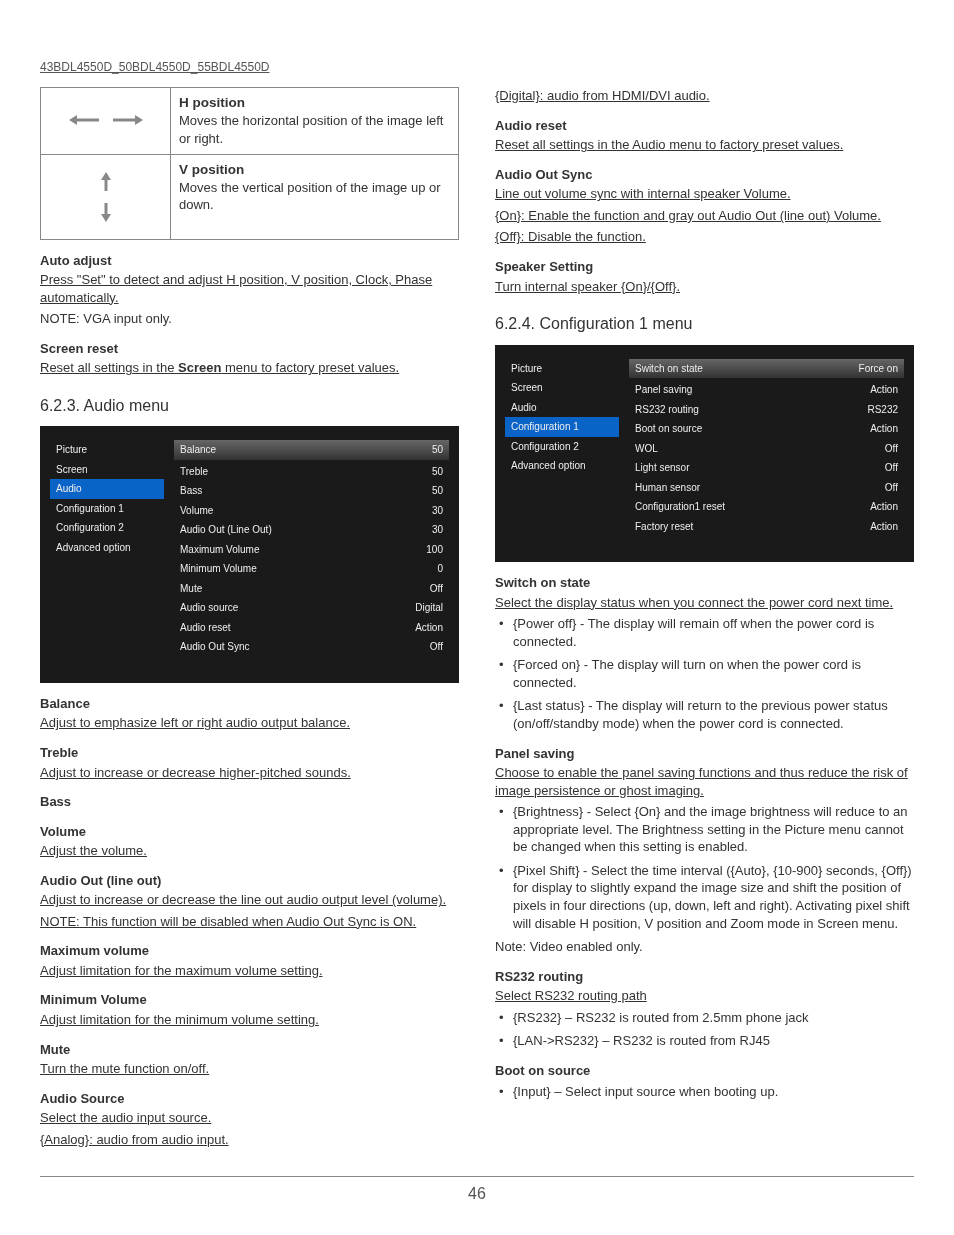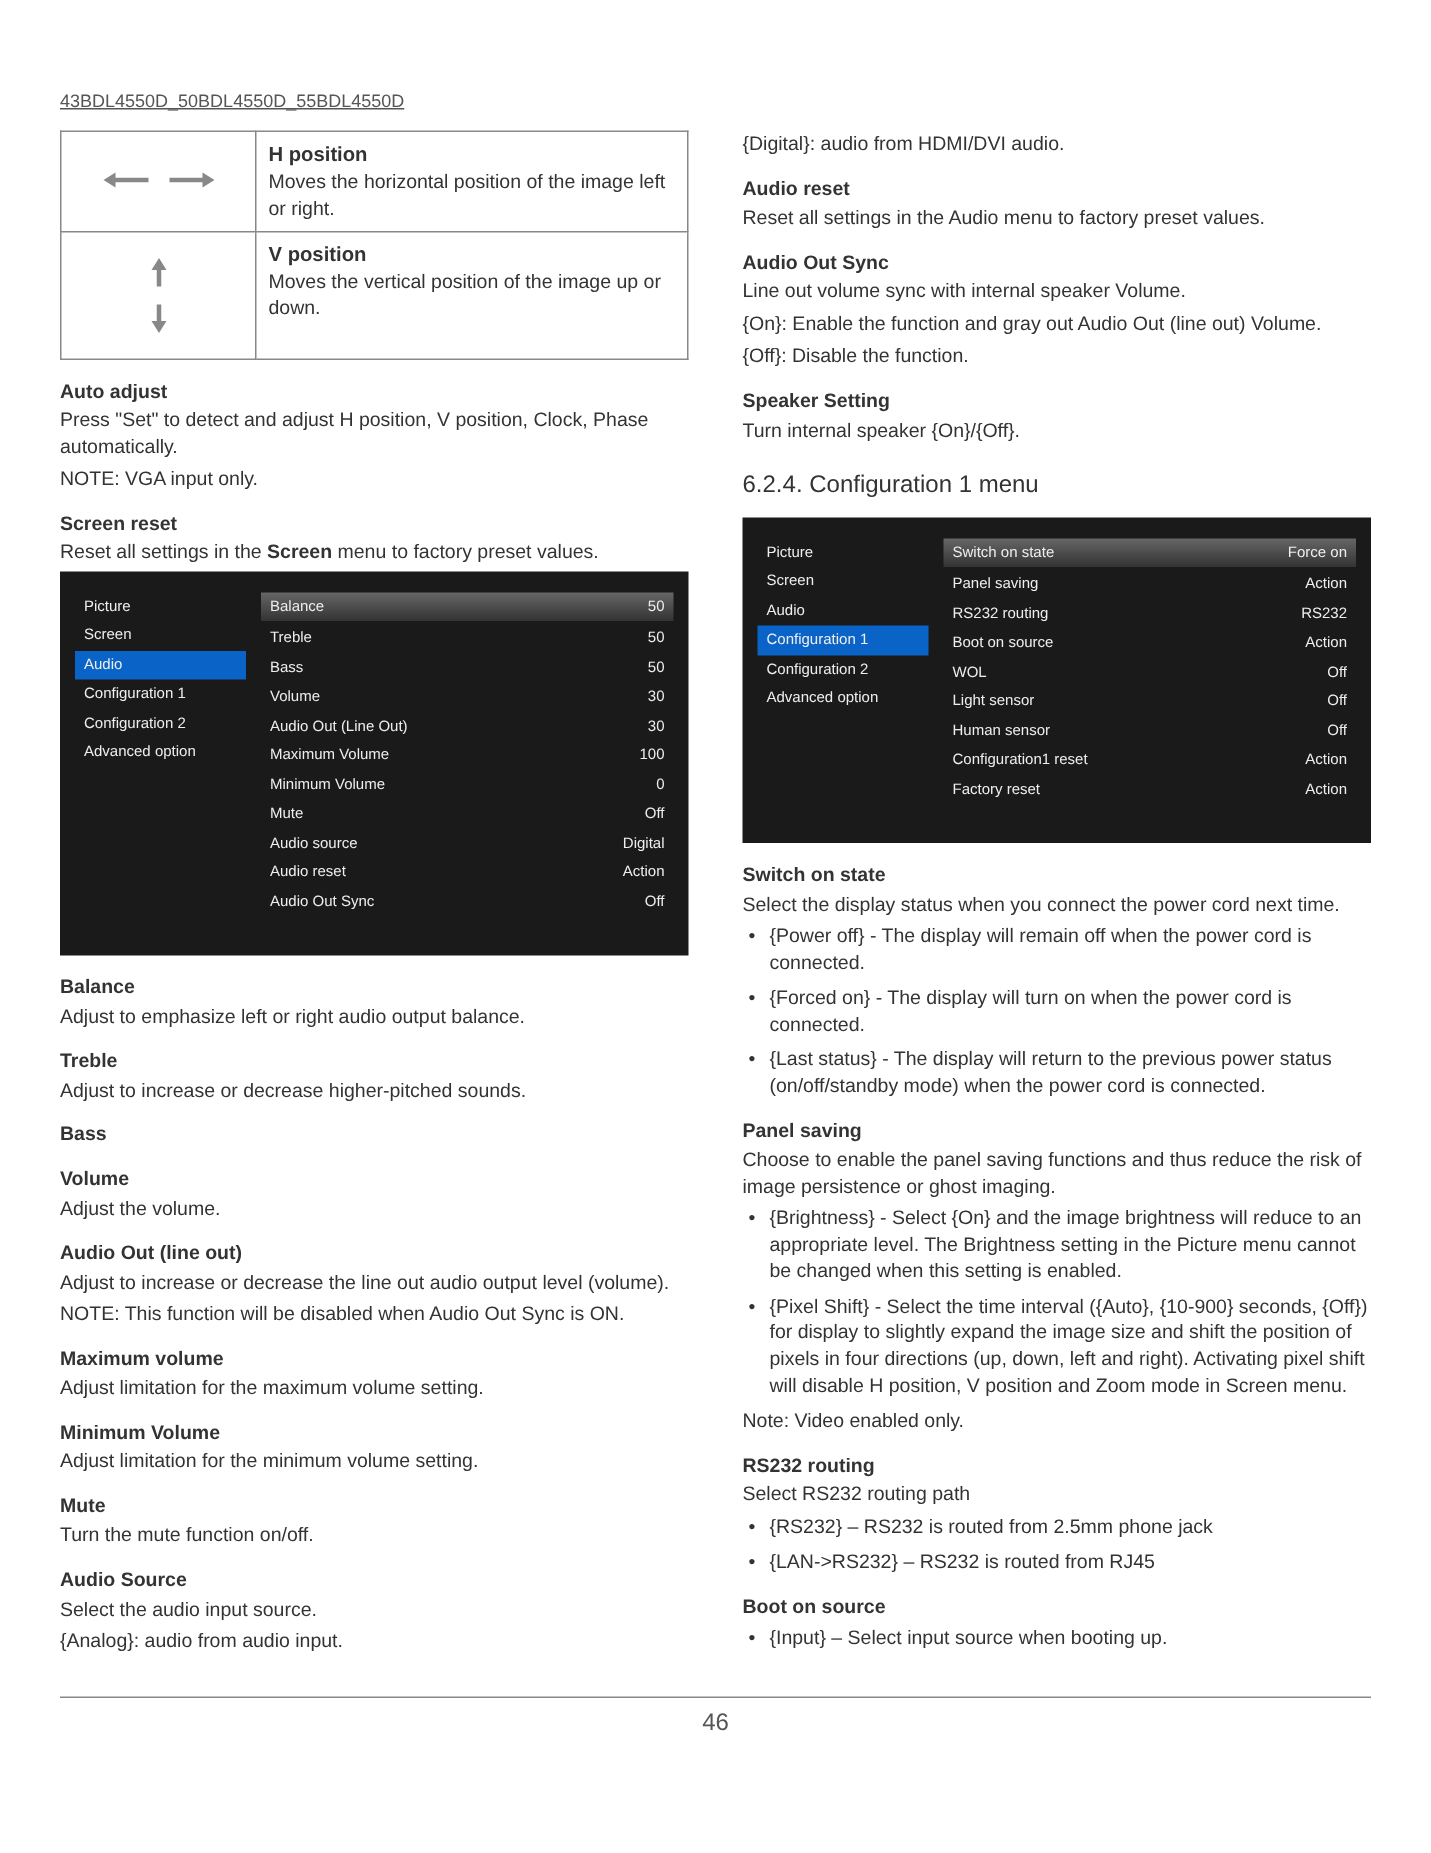--- a/index.html
+++ b/index.html
@@ -21,21 +21,21 @@
     margin-top: 39px;
   }
   .cols { display: flex; gap: 36px; }
   .col { flex: 1; min-width: 0; }
   .tbl { border: 1px solid #888; border-collapse: collapse; width: 100%; margin-bottom: 10px; padding-left: 48px; }
   .tbl td { border: 1px solid #888; padding: 6px 8px; vertical-align: top; }
   .tbl td:first-child { width: 130px; text-align: center; }
   .icon-cell svg { display: block; margin: 6px auto; }
   .term { font-weight: bold; font-size: 13.5px; }
   .sub { font-weight: bold; margin-top: 12px; margin-bottom: 2px; }
-  .desc { margin-bottom: 4px; }
+  .desc { margin-bottom: 4px; text-decoration: underline; }
   .note { margin-top: 2px; margin-bottom: 4px;}
   h3.section { font-weight: normal; font-size: 16px; margin-top: 18px; margin-bottom: 10px; }
   .osd {
     background: #1a1a1a;
     color: #eee;
     font-size: 10px;
     padding: 14px 10px 26px 10px;
     margin-bottom: 12px;
     display: flex;
   }
@@ -92,20 +92,21 @@
   </tbody>
       </table>
 
   <div class="sub">Auto adjust</div>
   <div class="desc">Press "Set" to detect and adjust H position, V position, Clock, Phase automatically.</div>
   <div class="note">NOTE: VGA input only.</div>
 
   <div class="sub">Screen reset</div>
   <div class="desc">Reset all settings in the <b>Screen</b> menu to factory preset values.</div>
 
+  <h3 class="section">6.2.3.  Audio menu</h3>
 
   <div class="osd">
     <div class="osd-nav" id="osd-nav-left">
           <div>Picture</div>
           <div>Screen</div>
           <div class="sel">Audio</div>
           <div>Configuration 1</div>
           <div>Configuration 2</div>
           <div>Advanced option</div>
         </div>

